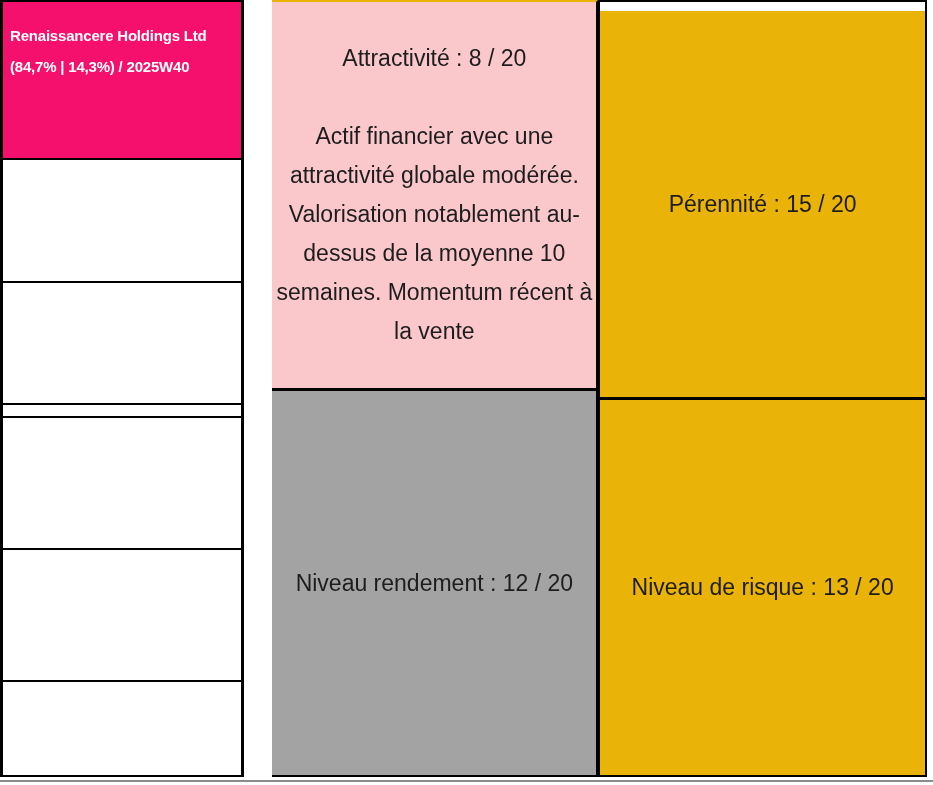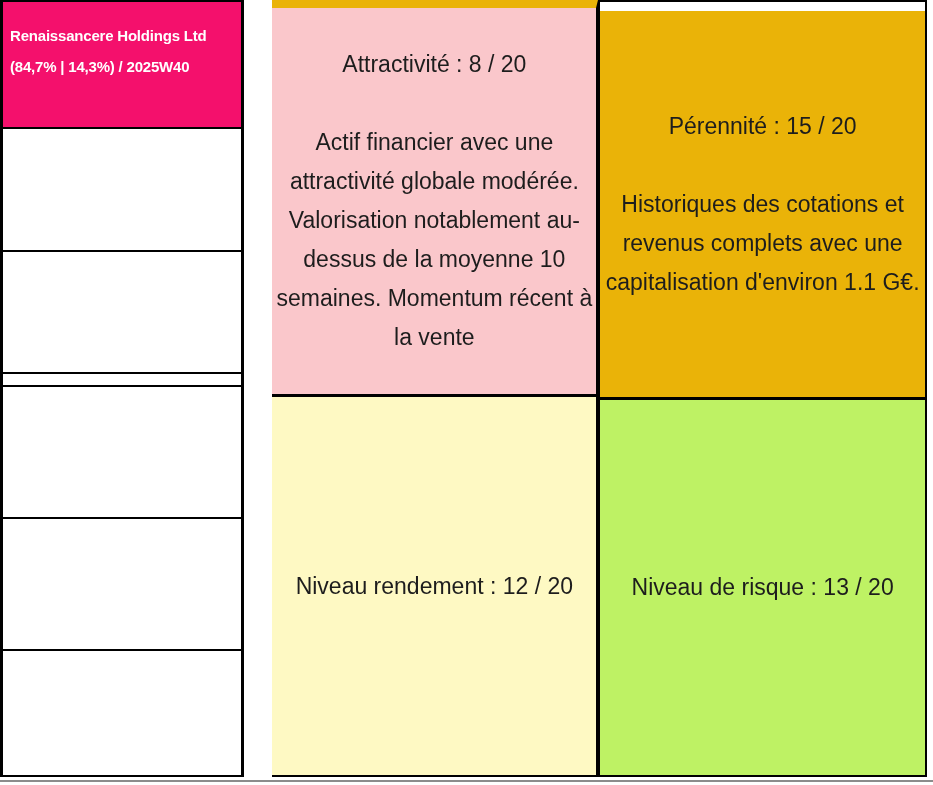--- a/index.html
+++ b/index.html
@@ -4,24 +4,24 @@
 <style>
   html,body { margin:0; padding:0; background:#fff; }
   .board {
     position:relative; width:933px; height:785px; background:#ffffff;
     font-family:"Liberation Sans","DejaVu Sans",sans-serif; color:#1d1d1d;
     overflow:hidden;
   }
   .grid { position:absolute; left:0; top:0; width:927px; height:777px; display:flex; }
   .col { box-sizing:border-box; display:flex; flex-direction:column; }
   .col-left  { width:252px; border-top:2px solid #000; border-left:3px solid #000; border-right:3px solid #000; background:#fff; }
-  .col-mid   { width:336px; border-top:8px solid #eab308; border-right:2px solid #000;margin-left:28px; }
+  .col-mid   { width:336px; border-top:2px solid #eab308; border-right:2px solid #000;margin-left:28px; }
   .col-right { width:339px; border-top:2px solid #000; border-left:2px solid #000; border-right:2px solid #000; }
   .cell { box-sizing:border-box; }
-  .hdr { height:127px; border-bottom:2px solid #000; padding:18px 4px 17px 7px; }
+  .hdr { height:158px; border-bottom:2px solid #000; padding:18px 4px 17px 7px; }
   .hdr-line { font-weight:bold; font-size:15px; line-height:31px; white-space:nowrap; letter-spacing:-0.2px; }
   .blank { background:#ffffff; border-bottom:2px solid #000; }
   .b1 { height:123px; } .b2 { height:122px; } .sliver { height:13px; }
   .b3 { height:132px; } .b4 { height:132px; } .b5 { flex:1; }
   .score {
     display:flex; flex-direction:column; justify-content:center; align-items:center;
     text-align:center; padding:0 2px; font-size:23px; line-height:39px;
   }
   .top    { height:389px; border-bottom:3px solid #000; }
   .bottom { flex:1; border-bottom:2px solid #000; }
@@ -45,30 +45,29 @@
       <div class="cell blank b3"></div>
       <div class="cell blank b4"></div>
       <div class="cell blank b5"></div>
     </div>
 
     <div class="col col-mid">
       <div class="cell score top" style="background-color: rgb(250, 199, 203);">
         <div class="cell-title">Attractivité : 8 / 20</div>
         <div class="cell-body">Actif financier avec une attractivité globale modérée. Valorisation notablement au-dessus de la moyenne 10 semaines. Momentum récent à la vente</div>
       </div>
-      <div class="cell score bottom" style="background-color: #fef9c3;">
+      <div class="cell score bottom" style="background-color: #a3a3a3;">
         <div class="cell-title">Niveau rendement : 12 / 20</div>
       </div>
     </div>
 
     <div class="col col-right">
       <div class="cell score top" style="background-color: #eab308; margin-top: 9px;">
         <div class="cell-title">Pérennité : 15 / 20</div>
-        <div class="cell-body">Historiques des cotations et revenus complets avec une capitalisation d'environ 1.1 G€.</div>
       </div>
-      <div class="cell score bottom" style="background-color: #bef264;">
+      <div class="cell score bottom" style="background-color: #eab308;">
         <div class="cell-title">Niveau de risque : 13 / 20</div>
       </div>
     </div>
 
   </div>
   <div class="bottom-line" style="background-color: rgb(140, 140, 140);"></div>
 </div>
 
 </body></html>

